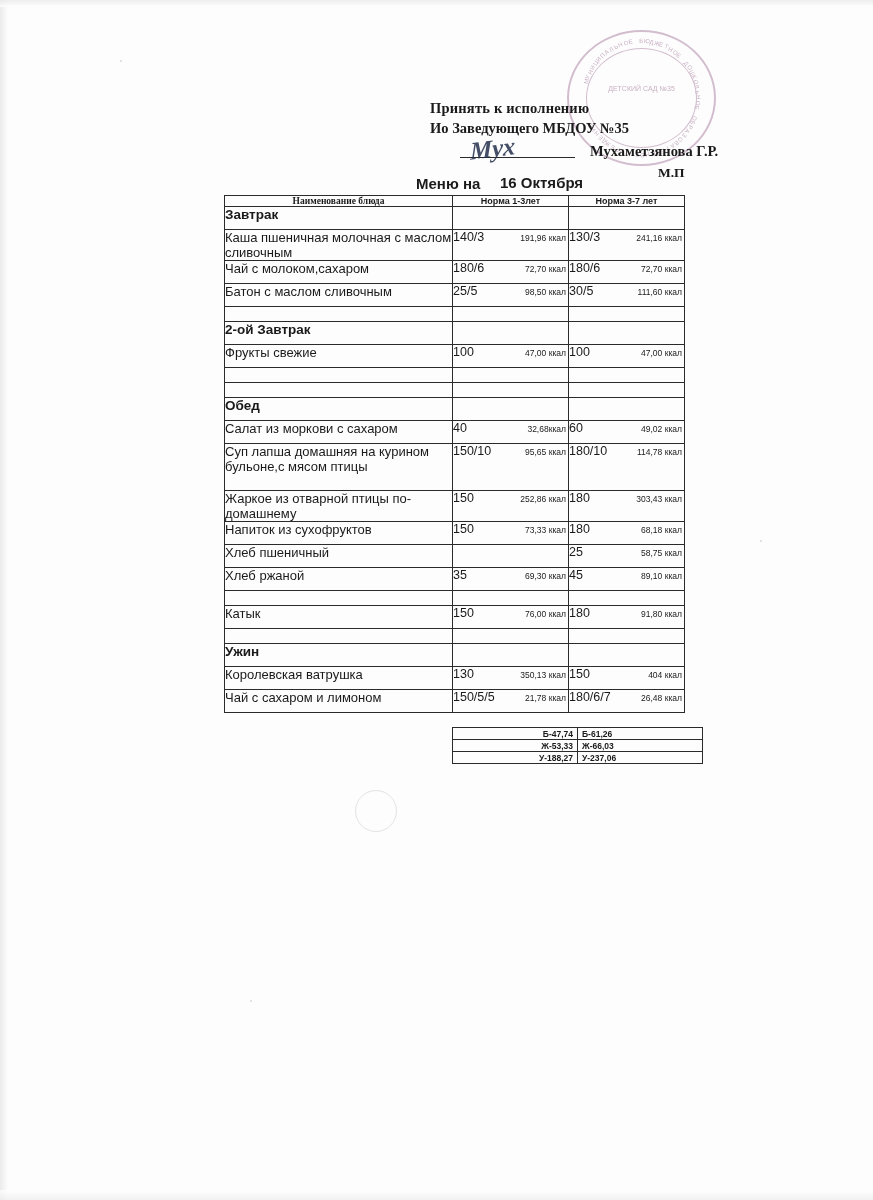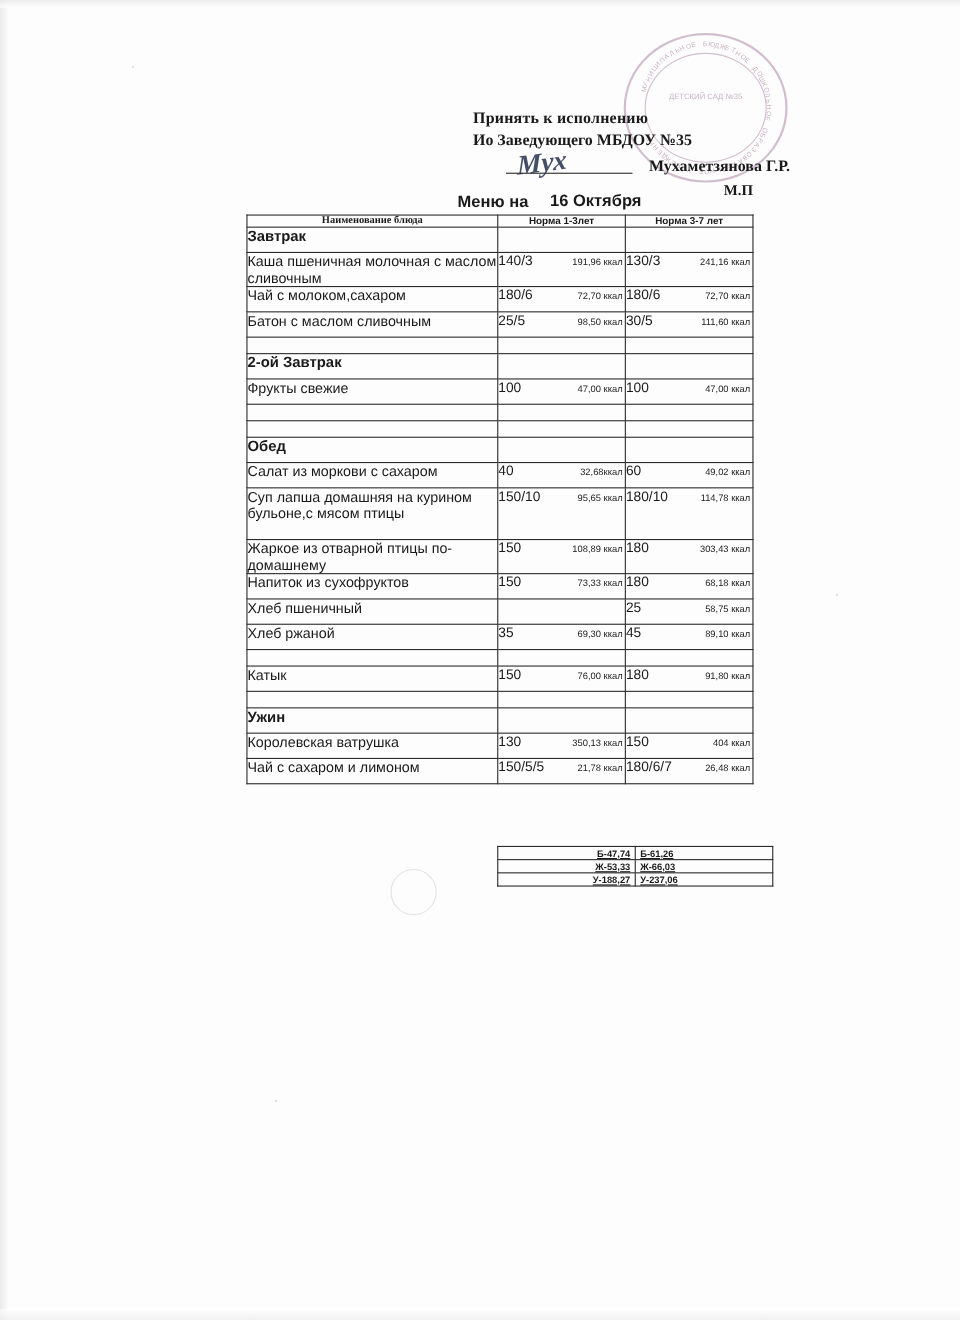--- a/index.html
+++ b/index.html
@@ -225,24 +225,23 @@
   tr.h-mid td { height: 22px; }
   tr.h-blank td { height: 14px; }
   tr.h-xtall td { height: 46px; }
 
   .twoline { line-height: 16px; margin-top: 32px; }
 
   
   .totals {
     position: absolute;
     left: 452px;
-    top: 769px;
+    top: 727px;
     width: 232px;
     font-family: "Liberation Sans", sans-serif;
-    text-decoration: underline;
   }
   table.tot {
     border-collapse: collapse;
     width: 232px;
     table-layout: fixed;
   }
   table.tot td {
     border: 1px solid #2b2b2b;
     font-size: 8.5px;
     font-weight: bold;
@@ -552,21 +551,21 @@
                 <span class="n-val">180/10</span>
                 <span class="n-kcal">114,78 ккал</span>
               </div>
             </td>
           </tr>
           <tr class="h-tall">
             <td class="name twoline">Жаркое из отварной птицы по-домашнему</td>
             <td class="norm">
               <div class="norm-grid">
                 <span class="n-val">150</span>
-                <span class="n-kcal">108,89 ккал</span>
+                <span class="n-kcal">252,86 ккал</span>
               </div>
             </td>
             <td class="norm">
               <div class="norm-grid">
                 <span class="n-val">180</span>
                 <span class="n-kcal">303,43 ккал</span>
               </div>
             </td>
           </tr>
           <tr class="h-mid">

